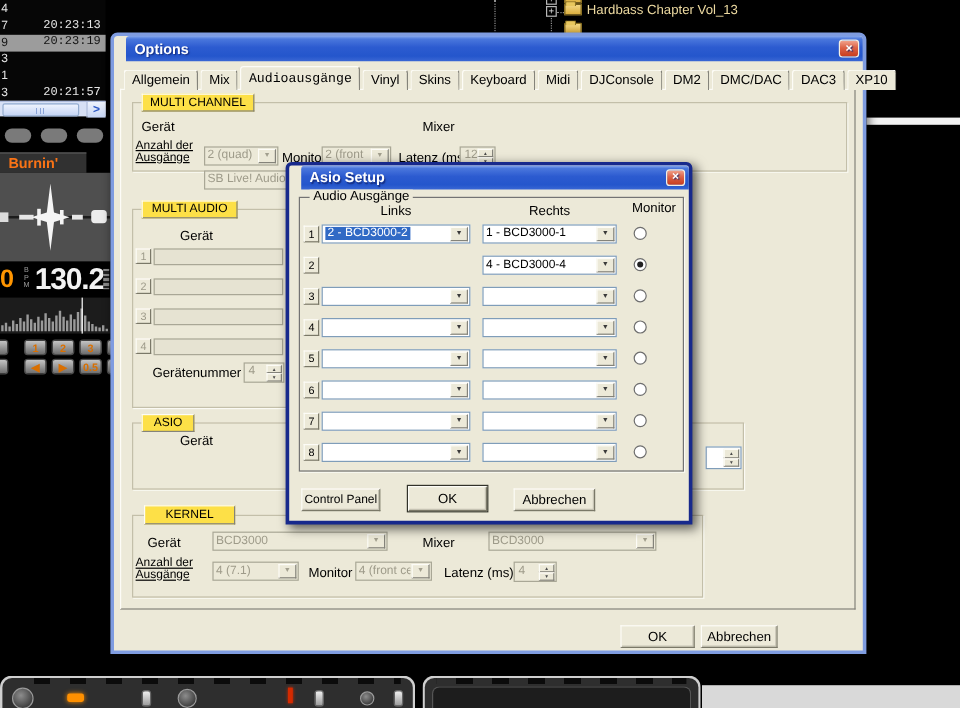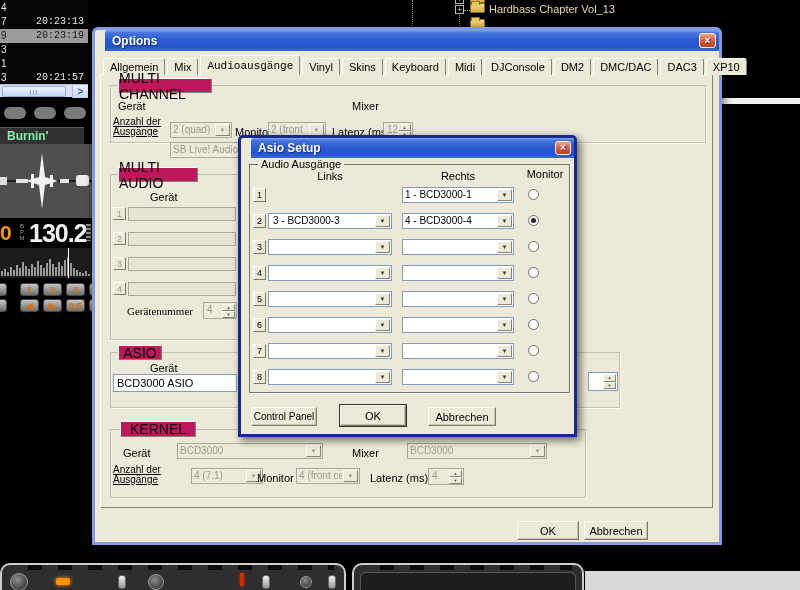--- a/index.html
+++ b/index.html
@@ -6,21 +6,21 @@
   html,body { background:#000; }
   body { font-family:"Liberation Sans", sans-serif; }
   #stage { position:relative; width:800px; height:590px; background:#000; overflow:hidden; }
   .abs { position:absolute; }
 
   
   .lbl { position:absolute; font-size:11px; color:#000; white-space:nowrap; }
   .lbl2 { font-size:10px; line-height:10px; white-space:normal;text-decoration:underline; }
   .btn { position:absolute; background:#ece9d8; border:1px solid; border-color:#fdfcf7 #7a7868 #7a7868 #fdfcf7; box-shadow:inset -1px -1px 0 #c6c3b3; font-size:11px; color:#000; display:flex; align-items:center; justify-content:center; }
   .btn.default { box-shadow:0 0 0 1px #32322a, inset -1px -1px 0 #c6c3b3; }
-  .grouphdr { position:absolute; background:#be185d; border:1px solid; border-color:#fdfcf7 #84837a #84837a #fdfcf7; font-size:14px; display:flex; align-items:center; justify-content:center; z-index:3; }
+  .grouphdr { position:absolute; background:#fde047; border:1px solid; border-color:#fdfcf7 #84837a #84837a #fdfcf7; font-size:10px; display:flex; align-items:center; justify-content:center; z-index:3;text-align:center; }
   .groupbox { position:absolute; border:1px solid #c3bfa9; box-shadow:1px 1px 0 #fbfaf4; }
   .combo { position:absolute; background:#fff; border:1px solid #7f9db9; }
   .combo .ct { position:absolute; left:2px; top:1px; right:17px; font-size:10px; line-height:12px; color:#000; white-space:nowrap; overflow:hidden; }
   .combo .ct .sel-wrap { padding:0 2px; }
   .ca { position:absolute; right:1px; top:1px; bottom:1px; width:15px; background:#ece9d8; border:1px solid; border-color:#fdfcf7 #84837a #84837a #fdfcf7; font-size:6px; color:#3a3a3a; display:flex; align-items:center; justify-content:center; }
   .combo.dis { background:#ece9d8; border-color:#a9a796; }
   .combo.dis .ct { color:#9e9b8a; }
   .combo.dis .ca { color:#a29f8e; }
   .spinner { position:absolute; background:#fff; border:1px solid #7f9db9; }
   .spinner.dis { background:#ece9d8; border-color:#a9a796; }
@@ -66,21 +66,21 @@
   .vdot { position:absolute; border-left:1px dotted #909090; }
   .hdot { position:absolute; border-top:1px dotted #909090; }
   .folder { position:absolute; width:15px; height:10px; background:linear-gradient(180deg,#f2d784,#dcae3c); border:1px solid #8a7022; border-radius:1px; }
   .folder:before { content:""; position:absolute; left:0; top:-3px; width:7px; height:3px; background:#e8c75e; border:1px solid #8a7022; border-bottom:none; border-radius:1px 1px 0 0; }
   .plusbox { position:absolute; width:9px; height:9px; background:#000; border:1px solid #b8b8b8; color:#e0e0e0; font-size:8px; line-height:7px; text-align:center; }
   #tree-label { position:absolute; font-size:11px; color:#ecd9a0; white-space:nowrap; }
 
   
   #deck { left:0; top:103px; width:92px; height:214px; background:#000; }
   .skin-blob { position:absolute; top:4px; width:22px; height:12px; background:#8f8f8f; border-radius:6px; opacity:.85; }
-  #deck-title { position:absolute; left:0; top:24px; width:84px; height:17px; background:#313131; border-top:1px solid #5a5a5a; color:#86efac; font-weight:bold; font-size:12px; padding-left:7px; line-height:16px; }
+  #deck-title { position:absolute; left:0; top:24px; width:72px; height:17px; background:#313131; border-top:1px solid #5a5a5a; color:#f97316; font-weight:bold; font-size:12px; padding-left:7px; line-height:16px; }
   #deck-wave { position:absolute; left:0; top:41px; width:92px; height:74px; background:#4f4f4f; }
   #deck-bpm { position:absolute; left:0; top:115px; width:92px; height:30px; background:#000; }
   #pitch-digit { position:absolute; left:0; top:3px; font-size:21px; font-weight:bold; color:#ff9500; }
   #bpm-cap { position:absolute; left:19px; top:5px; writing-mode:vertical-rl; text-orientation:upright; font-size:6px; color:#9a9a9a; letter-spacing:0; }
   #bpm-value { position:absolute; left:29px; top:1px; font-size:25px; font-weight:bold; color:#f2f2f2; letter-spacing:-1px; }
   #deck-deco { position:absolute; left:86px; top:6px; width:5px; height:17px; background:repeating-linear-gradient(180deg,#8a8a8a 0 2px,#222 2px 4px); }
   #deck-mini { position:absolute; left:0; top:145px; width:92px; height:30px; background:#1c1c1c; }
   #mini-playhead { position:absolute; left:68px; top:0; width:1px; height:30px; background:#fff; }
   .dkrow { position:absolute; left:0; width:92px; height:14px; }
   .dkbtn { position:absolute; top:0; width:19px; height:13px; background:linear-gradient(180deg,#c4c4c4,#6e6e6e); border:1px solid #4a4a4a; border-radius:3px; color:#d96f00; font-weight:bold; font-size:9px; display:flex; align-items:center; justify-content:center; }
@@ -268,33 +268,32 @@
     <div class="groupbox" style="left:15px; top:144px; width:450px; height:166px;"></div>
     <div class="lbl" style="left:55px; top:161px;">Gerät</div>
     <div class="numbtn dis" style="left:18px; top:177px; width:13px; height:13px;">1</div>
     <div class="field dis" style="left:33px; top:177px; width:108px; height:14px;"></div>
     <div class="numbtn dis" style="left:18px; top:202px; width:13px; height:13px;">2</div>
     <div class="field dis" style="left:33px; top:202px; width:108px; height:14px;"></div>
     <div class="numbtn dis" style="left:18px; top:227px; width:13px; height:13px;">3</div>
     <div class="field dis" style="left:33px; top:227px; width:108px; height:14px;"></div>
     <div class="numbtn dis" style="left:18px; top:252px; width:13px; height:13px;">4</div>
     <div class="field dis" style="left:33px; top:252px; width:108px; height:14px;"></div>
-    <div class="lbl" style="left:32px; top:275px;font-family:Liberation Serif, serif;">Gerätenummer</div>
+    <div class="lbl" style="left:32px; top:275px;">Gerätenummer</div>
     <div class="spinner dis" style="left:108px; top:272px; width:34px; height:17px;">
       <span class="st">4</span>
       <span class="spin-btns">
           <span>▲</span>
           <span>▼</span>
         </span>
     </div>
 
     <div class="grouphdr" style="left:23px; top:315px; width:44px; height:15px;">ASIO</div>
     <div class="groupbox" style="left:15px; top:322px; width:510px; height:56px;"></div>
     <div class="lbl" style="left:55px; top:332px;">Gerät</div>
-    <div class="field" style="left:18px; top:344px; width:124px; height:18px;">BCD3000 ASIO</div>
     <div class="spinner" style="left:493px; top:342px; width:30px; height:19px;">
       <span class="st"></span>
       <span class="spin-btns">
           <span>▲</span>
           <span>▼</span>
         </span>
     </div>
 
     <div class="grouphdr" style="left:25px; top:391px; width:76px; height:16px;">KERNEL</div>
     <div class="groupbox" style="left:15px; top:399px; width:476px; height:69px;"></div>
@@ -302,21 +301,21 @@
     <div class="combo dis" style="left:82px; top:413px; width:146px; height:16px;">
       <span class="ct">BCD3000</span>
       <span class="ca">▼</span>
     </div>
     <div class="lbl" style="left:257px; top:417px;">Mixer</div>
     <div class="combo dis" style="left:312px; top:413px; width:140px; height:16px;">
       <span class="ct">BCD3000</span>
       <span class="ca">▼</span>
     </div>
     <div class="lbl lbl2" style="left:18px; top:435px; width:54px;">Anzahl der Ausgänge</div>
-    <div class="combo dis" style="left:96px; top:438px; width:72px; height:16px;">
+    <div class="combo dis" style="left:82px; top:438px; width:72px; height:16px;">
       <span class="ct">4 (7.1)</span>
       <span class="ca">▼</span>
     </div>
     <div class="lbl" style="left:162px; top:442px;">Monitor</div>
     <div class="combo dis" style="left:201px; top:438px; width:64px; height:16px;">
       <span class="ct">4 (front cent</span>
       <span class="ca">▼</span>
     </div>
     <div class="lbl" style="left:275px; top:442px;">Latenz (ms)</div>
     <div class="spinner dis" style="left:333px; top:438px; width:36px; height:17px;">
@@ -337,31 +336,31 @@
       <span class="xbtn">×</span>
     </div>
 
     <div id="asio-group">
       <span id="asio-legend">Audio Ausgänge</span>
       <div class="colhdr" style="left:18px; top:5px; width:124px;">Links</div>
       <div class="colhdr" style="left:152px; top:5px; width:112px;">Rechts</div>
       <div class="colhdr" style="left:272px; top:3px; width:46px;">Monitor</div>
 
       <div class="numbtn" style="left:3px; top:23px; width:13px; height:14px;">1</div>
+      <div class="combo" style="left:18px; top:22px; width:124px; height:16px;">
+        <span class="ct"><span class="sel-wrap sel">2 - BCD3000-2</span></span>
+        <span class="ca">▼</span>
+      </div>
       <div class="combo" style="left:152px; top:22px; width:112px; height:16px;">
         <span class="ct">1 - BCD3000-1</span>
         <span class="ca">▼</span>
       </div>
       <div class="radio" style="left:278px; top:24px;"></div>
 
       <div class="numbtn" style="left:3px; top:49px; width:13px; height:14px;">2</div>
-      <div class="combo" style="left:18px; top:48px; width:124px; height:16px;">
-        <span class="ct"><span class="sel-wrap">3 - BCD3000-3</span></span>
-        <span class="ca">▼</span>
-      </div>
       <div class="combo" style="left:152px; top:48px; width:112px; height:16px;">
         <span class="ct">4 - BCD3000-4</span>
         <span class="ca">▼</span>
       </div>
       <div class="radio checked" style="left:278px; top:50px;">
           <div class="dot"></div>
         </div>
 
       <div class="numbtn" style="left:3px; top:75px; width:13px; height:14px;">3</div>
       <div class="combo" style="left:18px; top:74px; width:124px; height:16px;">

